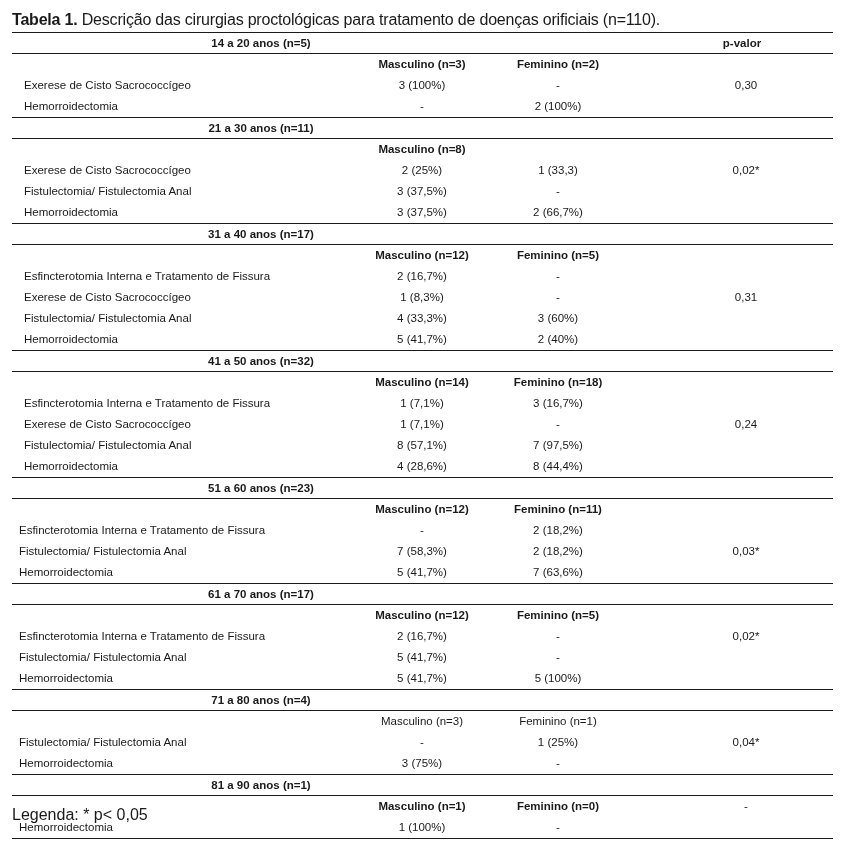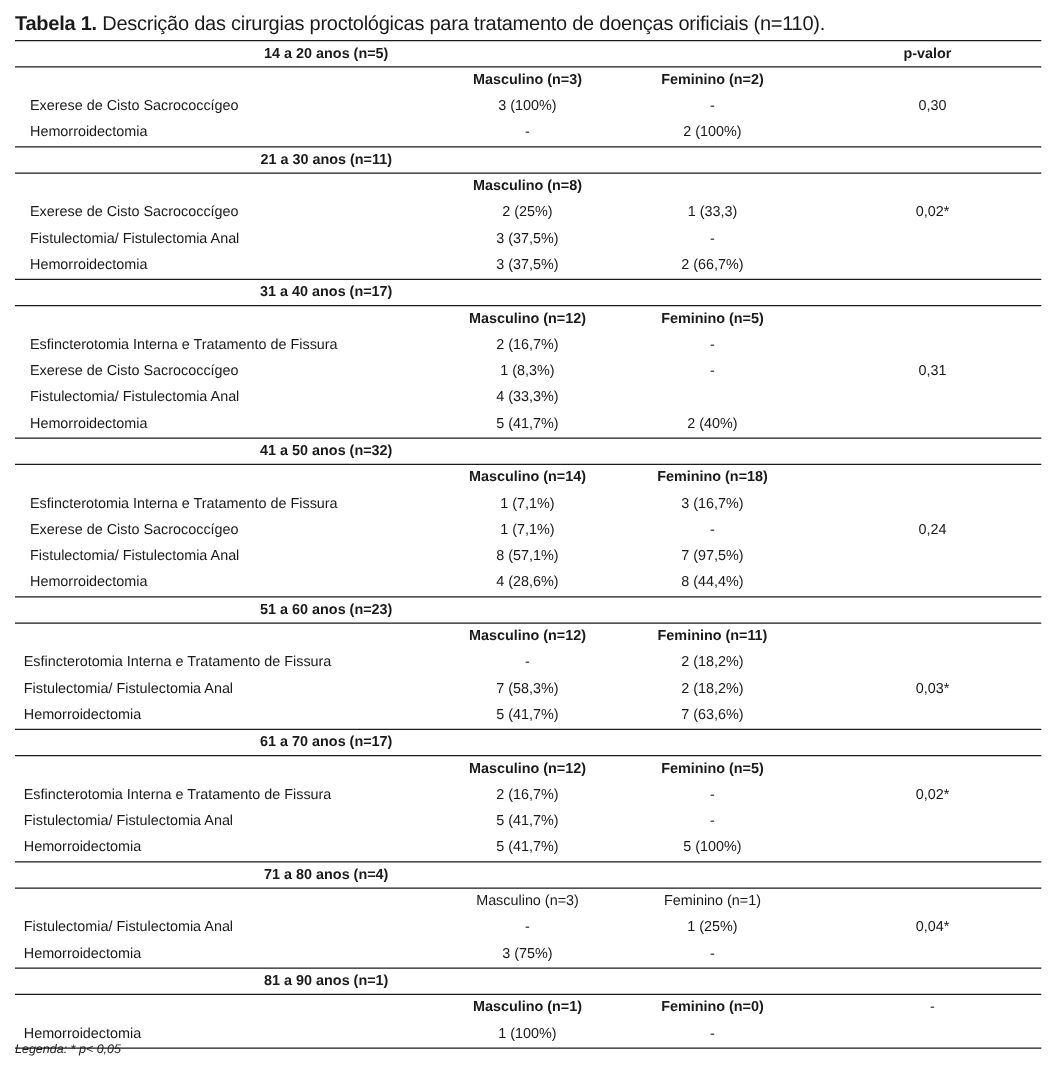--- a/index.html
+++ b/index.html
@@ -25,26 +25,26 @@
   .cell {
     position: absolute; top: 0; height: 21px; line-height: 21px;
     font-size: 11.5px; white-space: nowrap;
   }
   .age-label { left: 0; width: 498px; text-align: center; font-weight: bold; }
   .pval-head { left: 660px; width: 140px; text-align: center; font-weight: bold; }
   .row { position: relative; height: 21px; }
   .label { left: 12px; }
   .shift .label { left: 7px; }
   .m { left: 330px; width: 160px; text-align: center; }
-  .f { left: 480px; width: 156px; text-align: center; }
+  .f { left: 468px; width: 156px; text-align: center; }
   .p { left: 664px; width: 140px; text-align: center; }
   .bold { font-weight: bold; }
   .section-body { border-bottom: 1.5px solid #1a1a1a; }
   .legend {
-    position: absolute; left: 12px; top: 834px; font-size: 10px; font-style: italic;
+    position: absolute; left: 12px; top: 806px; font-size: 16px;
   }
 </style>
 </head>
 <body>
 
 <div class="caption"><b>Tabela 1.</b><span> Descrição das cirurgias proctológicas para tratamento de doenças orificiais (n=110).</span></div>
 
 <div class="table" id="tbl">
     <div class="section first">
       <div class="age-row">
@@ -111,20 +111,21 @@
         </div>
         <div class="row">
           <div class="cell label">Exerese de Cisto Sacrococcígeo</div>
           <div class="cell m">1 (8,3%)</div>
           <div class="cell f">-</div>
           <div class="cell p">0,31</div>
         </div>
         <div class="row">
           <div class="cell label">Fistulectomia/ Fistulectomia Anal</div>
           <div class="cell m">4 (33,3%)</div>
+          <div class="cell f">3 (60%)</div>
         </div>
         <div class="row">
           <div class="cell label">Hemorroidectomia</div>
           <div class="cell m">5 (41,7%)</div>
           <div class="cell f">2 (40%)</div>
         </div>
       </div>
     </div>
     <div class="section">
       <div class="age-row">

